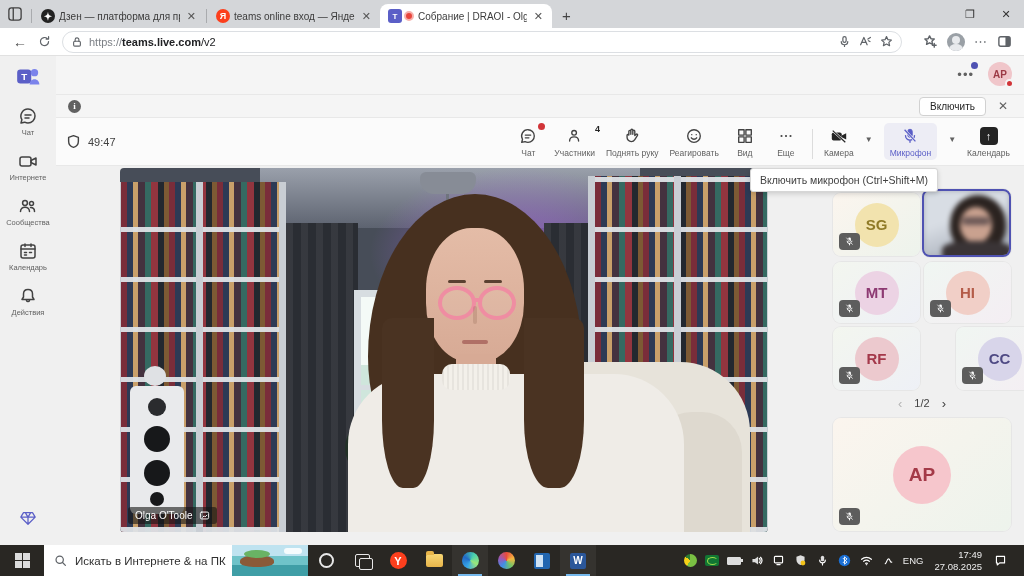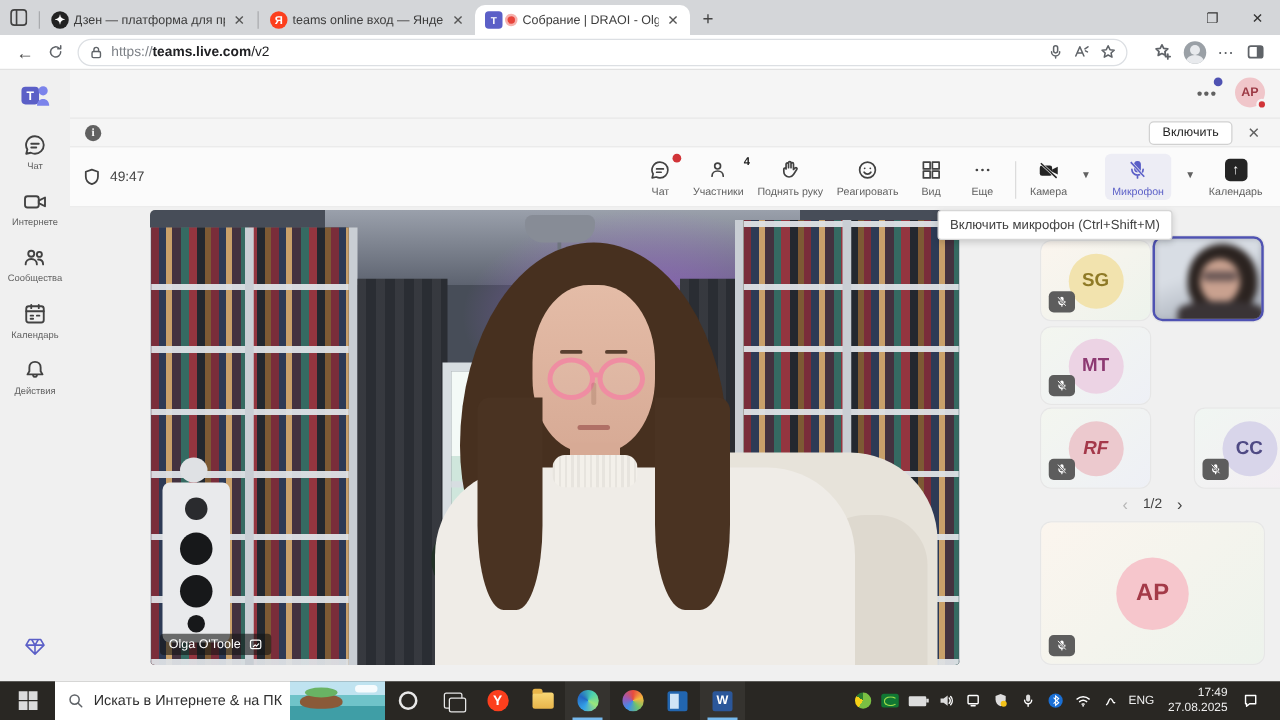--- a/index.html
+++ b/index.html
@@ -150,21 +150,21 @@
   .av-s { width:44px; height:44px; font-size:15px; }
   .mic-badge { position:absolute; left:6px; bottom:6px; width:21px; height:17px; background:#5d5d5d; border-radius:4px; display:flex; align-items:center; justify-content:center; z-index:3; }
   .mic-badge svg { width:11px; height:11px; }
   .g1 { background:linear-gradient(140deg,#fbf5ee,#edf3ec); }
   .g2 { background:linear-gradient(140deg,#f3f6ef,#eef0f6); }
   .g3 { background:linear-gradient(140deg,#f0f6f2,#f4eef3); }
   .t-sg { left:833px; top:137px; width:87px; height:63px; }
   .t-vid { left:922px; top:133px; width:89px; height:68px; border:2.5px solid #4f52b2; border-radius:8px; background:#aab0ba; }
   .t-mt { left:833px; top:206px; width:87px; height:61px; }
   .t-hi { left:924px; top:206px; width:87px; height:61px; }
-  .t-rf { left:833px; top:271px; width:87px; height:63px;font-style:italic; }
+  .t-rf { left:833px; top:271px; width:87px; height:63px; }
   .t-cc { left:956px; top:271px; width:87px; height:63px; }
   .t-ap { left:833px; top:362px; width:178px; height:113px; }
   .av-sg { background:#f2e3ae; color:#8f7a26; }
   .av-mt { background:#ecd3e4; color:#8d3a72; }
   .av-hi { background:#f1cfc7; color:#b45c49; }
   .av-rf { background:#ecc9ce; color:#a4384a; }
   .av-cc { background:#d8d5ea; color:#4f4a84; }
   .av-ap { width:58px; height:58px; font-size:19px; background:#f6c6cc; color:#a43a48; }
   .blurwrap { position:absolute; inset:0; filter:blur(2.5px); }
   .mv-bg { position:absolute; inset:0; background:linear-gradient(160deg,#d8dde4 0 40%, #9aa1ad 100%); }
@@ -532,20 +532,31 @@
       <span class="av av-s av-mt">MT</span>
       <span class="mic-badge">
           <svg viewBox="0 0 16 16">
             <rect x="6" y="2" width="4" height="7" rx="2" fill="#fff"></rect>
             <path d="M4.5 7.5a3.5 3.5 0 0 0 7 0M8 11v2" class="ic-white"></path>
             <line x1="3.5" y1="2.5" x2="12.5" y2="12.5" stroke="#5d5d5d" stroke-width="2.2"></line>
             <line x1="3.5" y1="2.5" x2="12.5" y2="12.5" stroke="#fff" stroke-width="1.1"></line>
           </svg>
         </span>
     </div>
+    <div class="tile g3 t-hi">
+      <span class="av av-s av-hi">HI</span>
+      <span class="mic-badge">
+          <svg viewBox="0 0 16 16">
+            <rect x="6" y="2" width="4" height="7" rx="2" fill="#fff"></rect>
+            <path d="M4.5 7.5a3.5 3.5 0 0 0 7 0M8 11v2" class="ic-white"></path>
+            <line x1="3.5" y1="2.5" x2="12.5" y2="12.5" stroke="#5d5d5d" stroke-width="2.2"></line>
+            <line x1="3.5" y1="2.5" x2="12.5" y2="12.5" stroke="#fff" stroke-width="1.1"></line>
+          </svg>
+        </span>
+    </div>
     <div class="tile g2 t-rf">
       <span class="av av-s av-rf">RF</span>
       <span class="mic-badge">
           <svg viewBox="0 0 16 16">
             <rect x="6" y="2" width="4" height="7" rx="2" fill="#fff"></rect>
             <path d="M4.5 7.5a3.5 3.5 0 0 0 7 0M8 11v2" class="ic-white"></path>
             <line x1="3.5" y1="2.5" x2="12.5" y2="12.5" stroke="#5d5d5d" stroke-width="2.2"></line>
             <line x1="3.5" y1="2.5" x2="12.5" y2="12.5" stroke="#fff" stroke-width="1.1"></line>
           </svg>
         </span>

